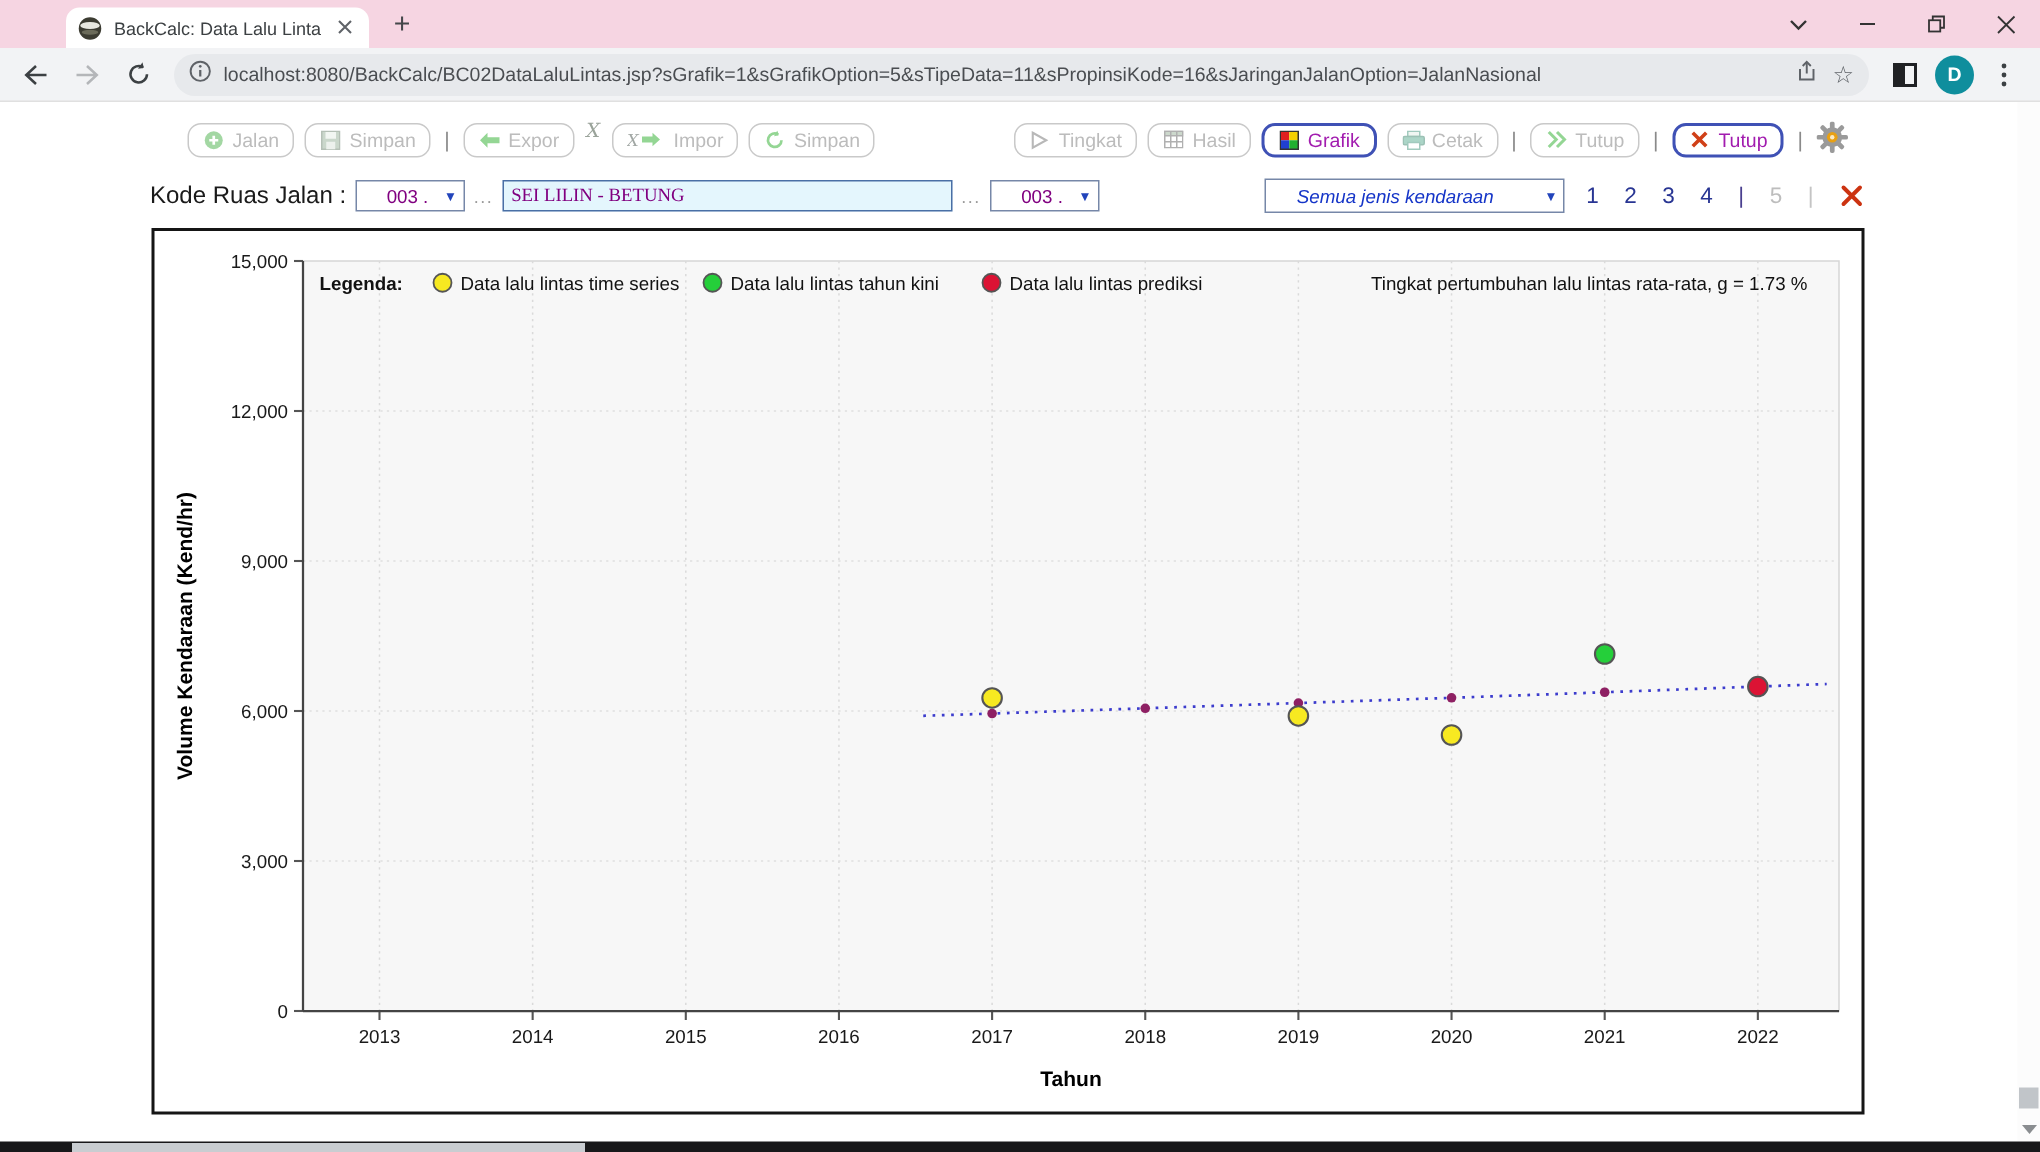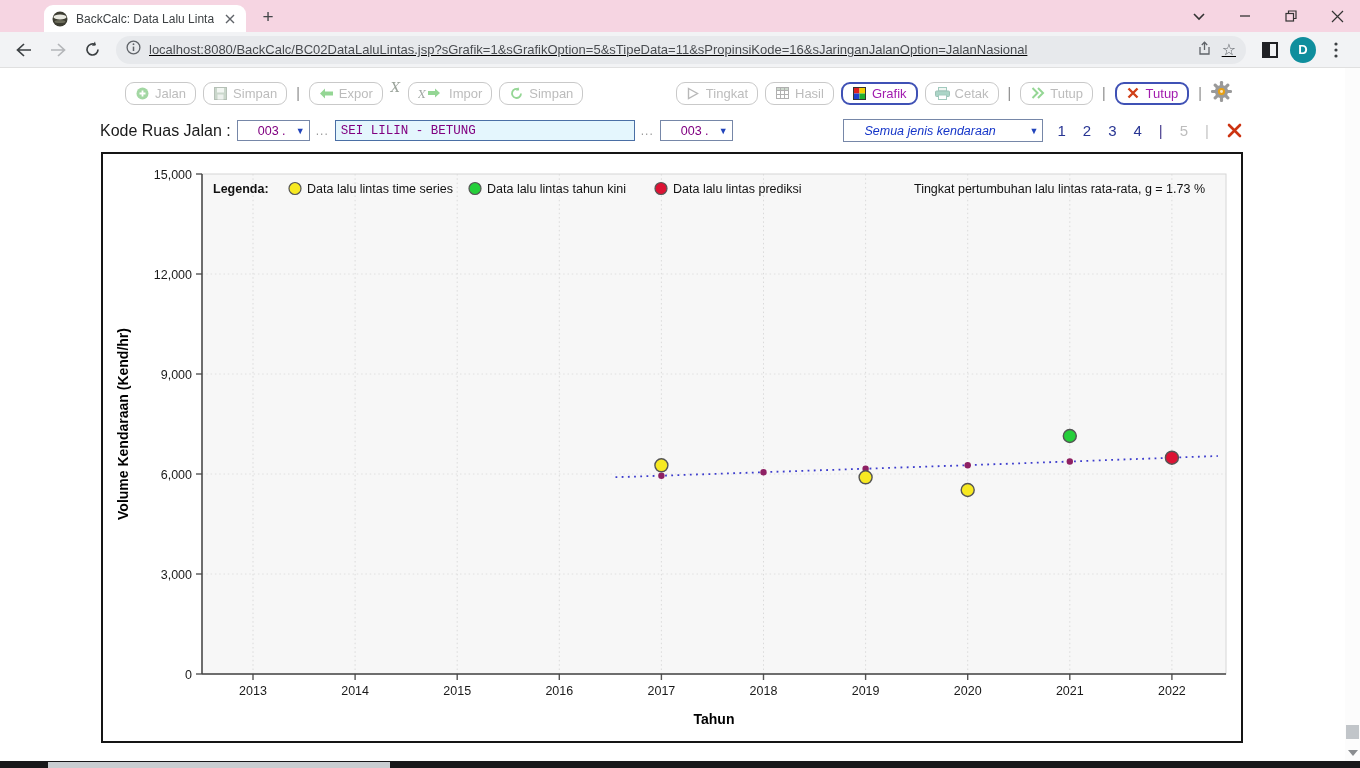--- a/index.html
+++ b/index.html
@@ -23,21 +23,21 @@
   .win-controls { position:absolute; right:0; top:0; height:32px; display:flex; }
   .win-btn { width:46px; height:32px; display:flex; align-items:center; justify-content:center; color:#333; }
   .win-btn.close-x { font-size:19px; }
   .urlrow {
     height:36px; background:#f2f3f5; display:flex; align-items:center; padding:0 10px; gap:6px;
     border-bottom:1px solid #e0e0e0;
   }
   .navicon { width:28px; height:28px; display:flex; align-items:center; justify-content:center; border-radius:50%; }
   .omnibox {
     flex:1; height:28px; background:#e7e9ec; border-radius:14px; display:flex; align-items:center;
-    padding:0 10px; gap:8px; margin:0 4px; max-width:1146px;text-decoration:underline;
+    padding:0 10px; gap:8px; margin:0 4px; max-width:1146px;
   }
   .url-text { font-size:13px; color:#4a4d51; white-space:nowrap; overflow:hidden; flex:1; }
   .omni-right { display:flex; align-items:center; gap:10px; }
   .star { font-size:16px; color:#5f6368; }
   .avatar {
     width:26px; height:26px; border-radius:50%; background:#0f8e9d; color:#fff;
     font-size:13px; font-weight:bold; display:flex; align-items:center; justify-content:center;
   }
   .splitbox { width:16px; height:16px; border:2px solid #202124; display:flex; }
   .splitbox .half { width:50%; height:100%; background:#202124; }
@@ -64,21 +64,21 @@
   .fakesel {
     border:1px solid #7687a8; background:#fff; height:21px; display:inline-flex; align-items:center;
     justify-content:space-between; padding:0 4px 0 20px; font-size:12.5px; color:#800080; cursor:pointer;
   }
   .fakesel .chev { color:#2244bb; font-size:9px; margin-left:6px; }
   .sel-kode { width:73px; }
   .sel-vehicle { width:200px; color:#1535c8; height:23px;font-style:italic; }
   .dots { color:#9a9a9a; font-size:12px; letter-spacing:1px; }
   .ruas-input {
     width:300px; height:21px; border:1px solid #4a6fa5; background:#e4f6fd; color:#800080;
-    font-size:12.5px; font-family:Liberation Mono, monospace; padding:0 5px;
+    font-size:12.5px; font-family:Liberation Serif, serif; padding:0 5px;
   }
   .pagination { display:flex; align-items:center; gap:17px; font-size:15px; }
   .pgnum { color:#283593; cursor:pointer; }
   .pgsep1 { color:#4a3f8f; }
   .pgnum.off { color:#bdbdbd; cursor:default; }
   .pgsep2 { color:#c4c4c4; }
   .closex { display:flex; align-items:center; cursor:pointer; margin-left:4px; }
   
   .chartbox {
     margin:10px 0 0 101px; width:1142px; height:591px; border:2px solid #151515; background:#fff;

